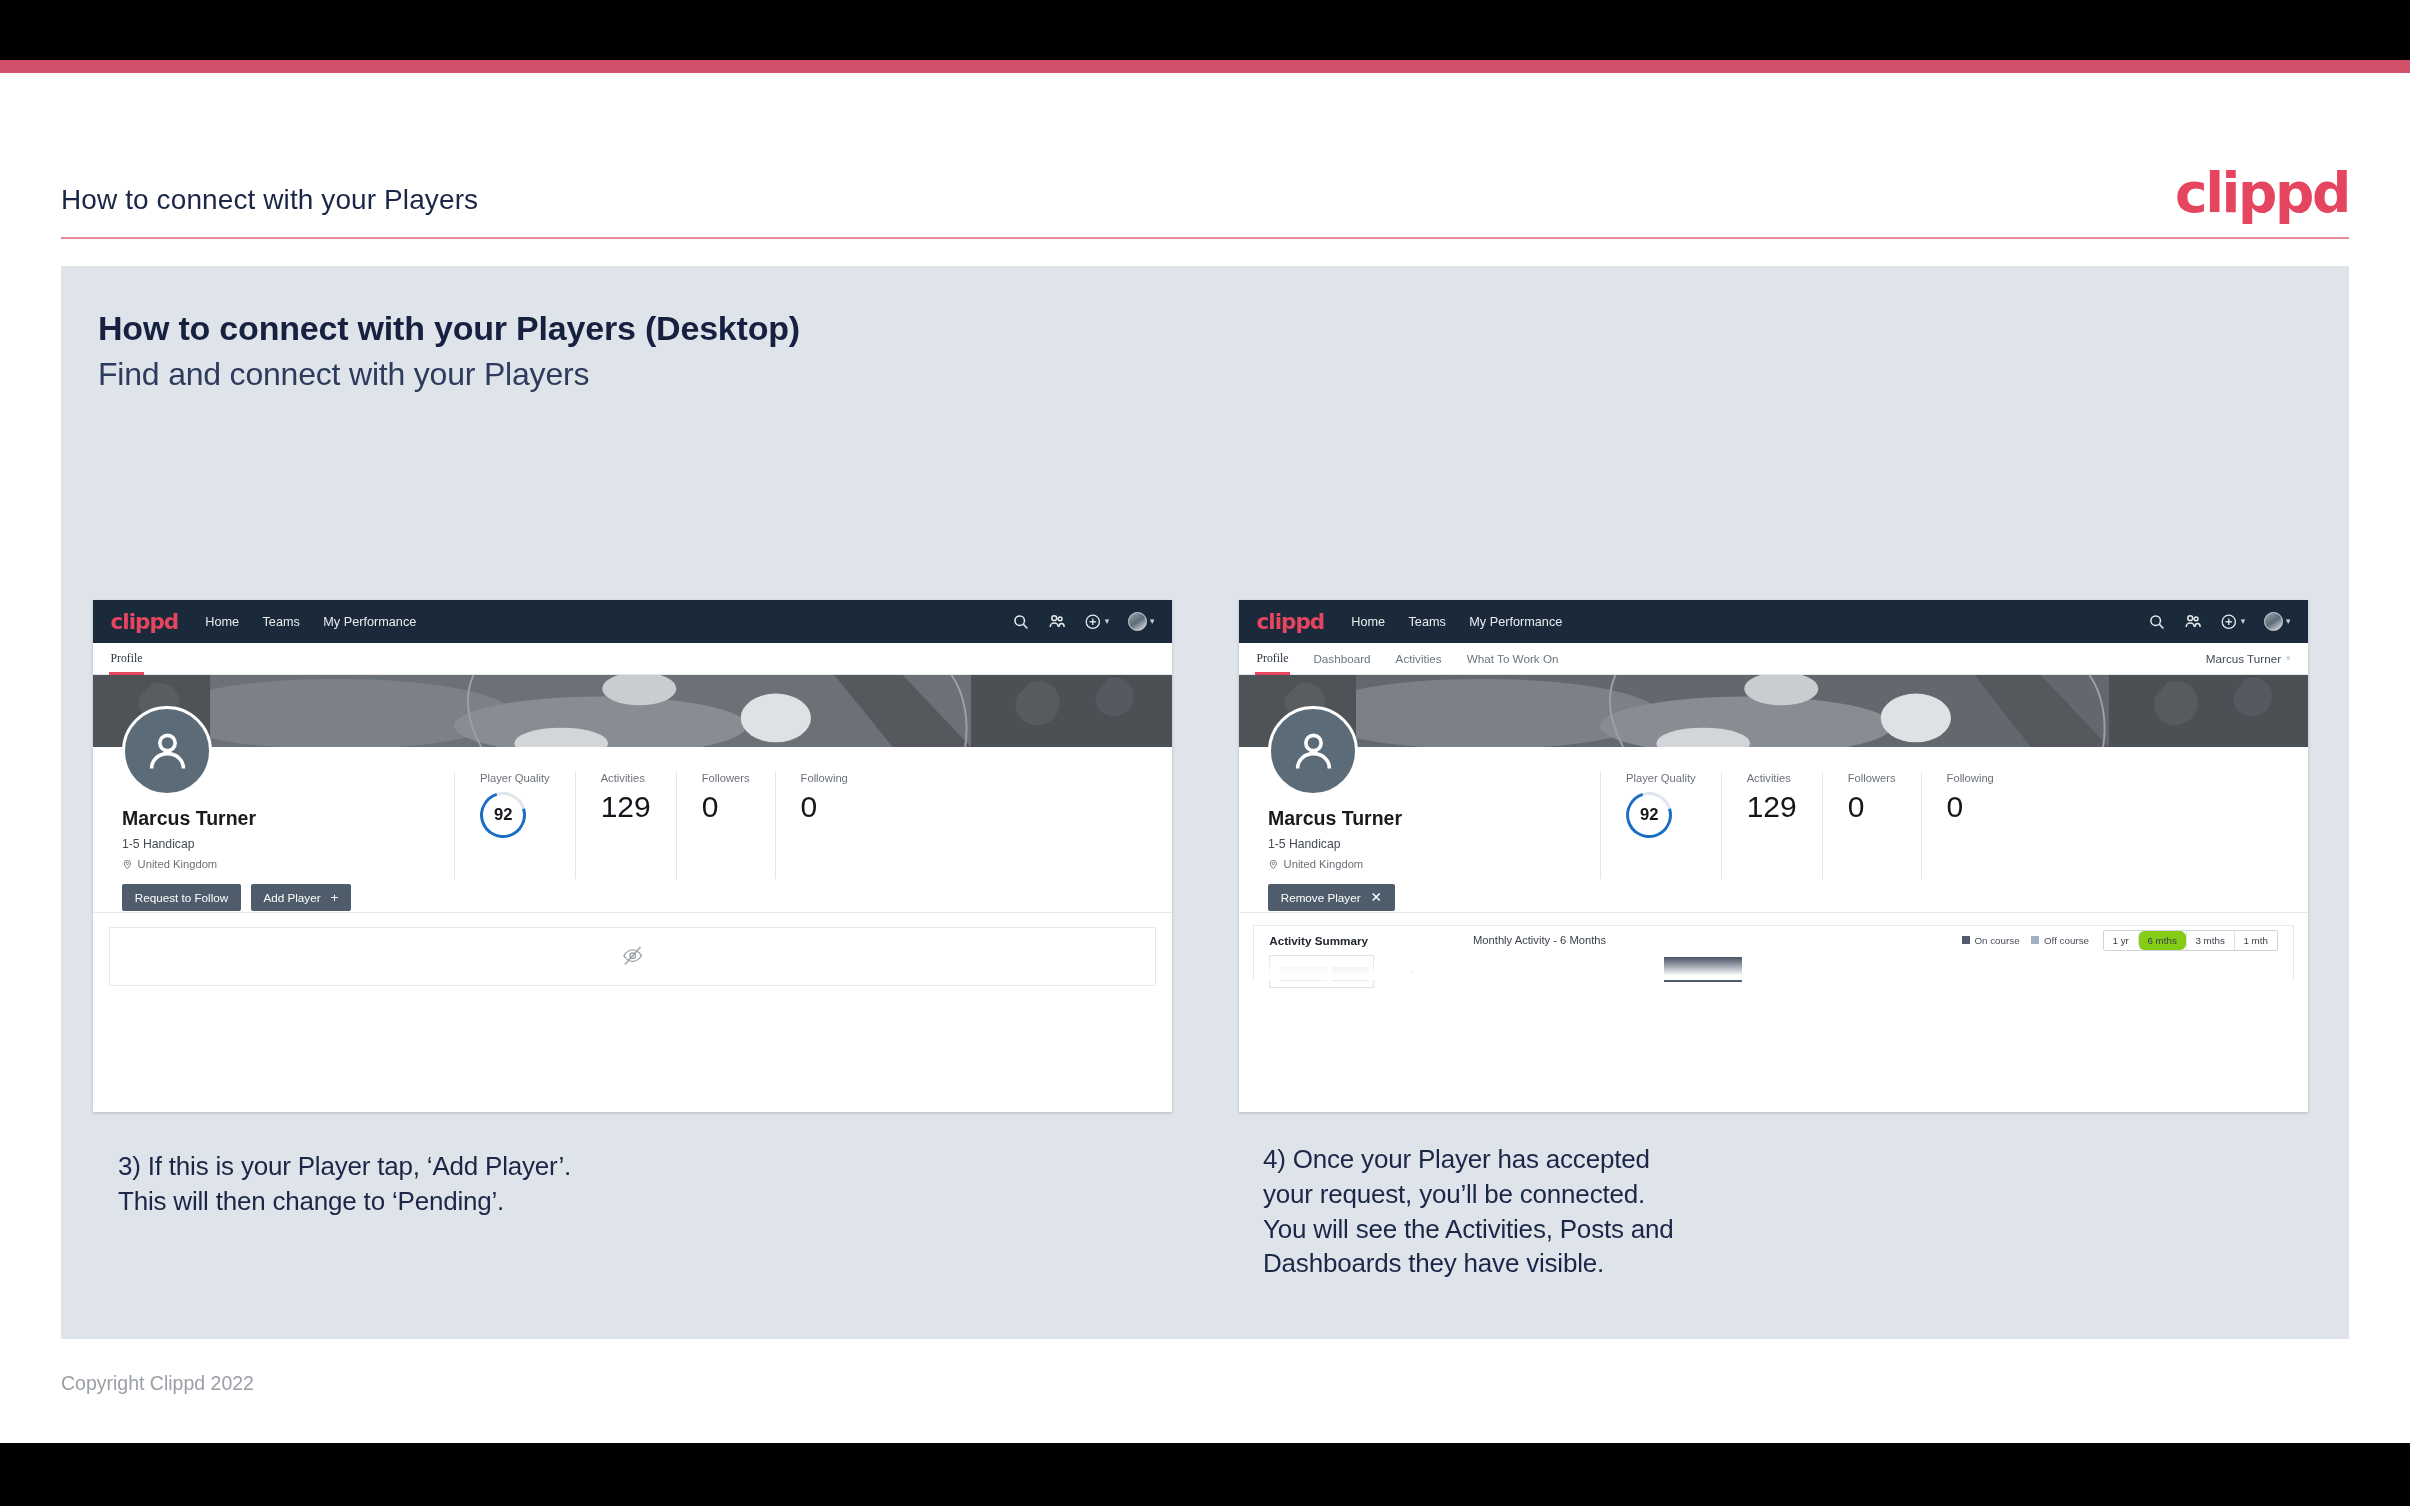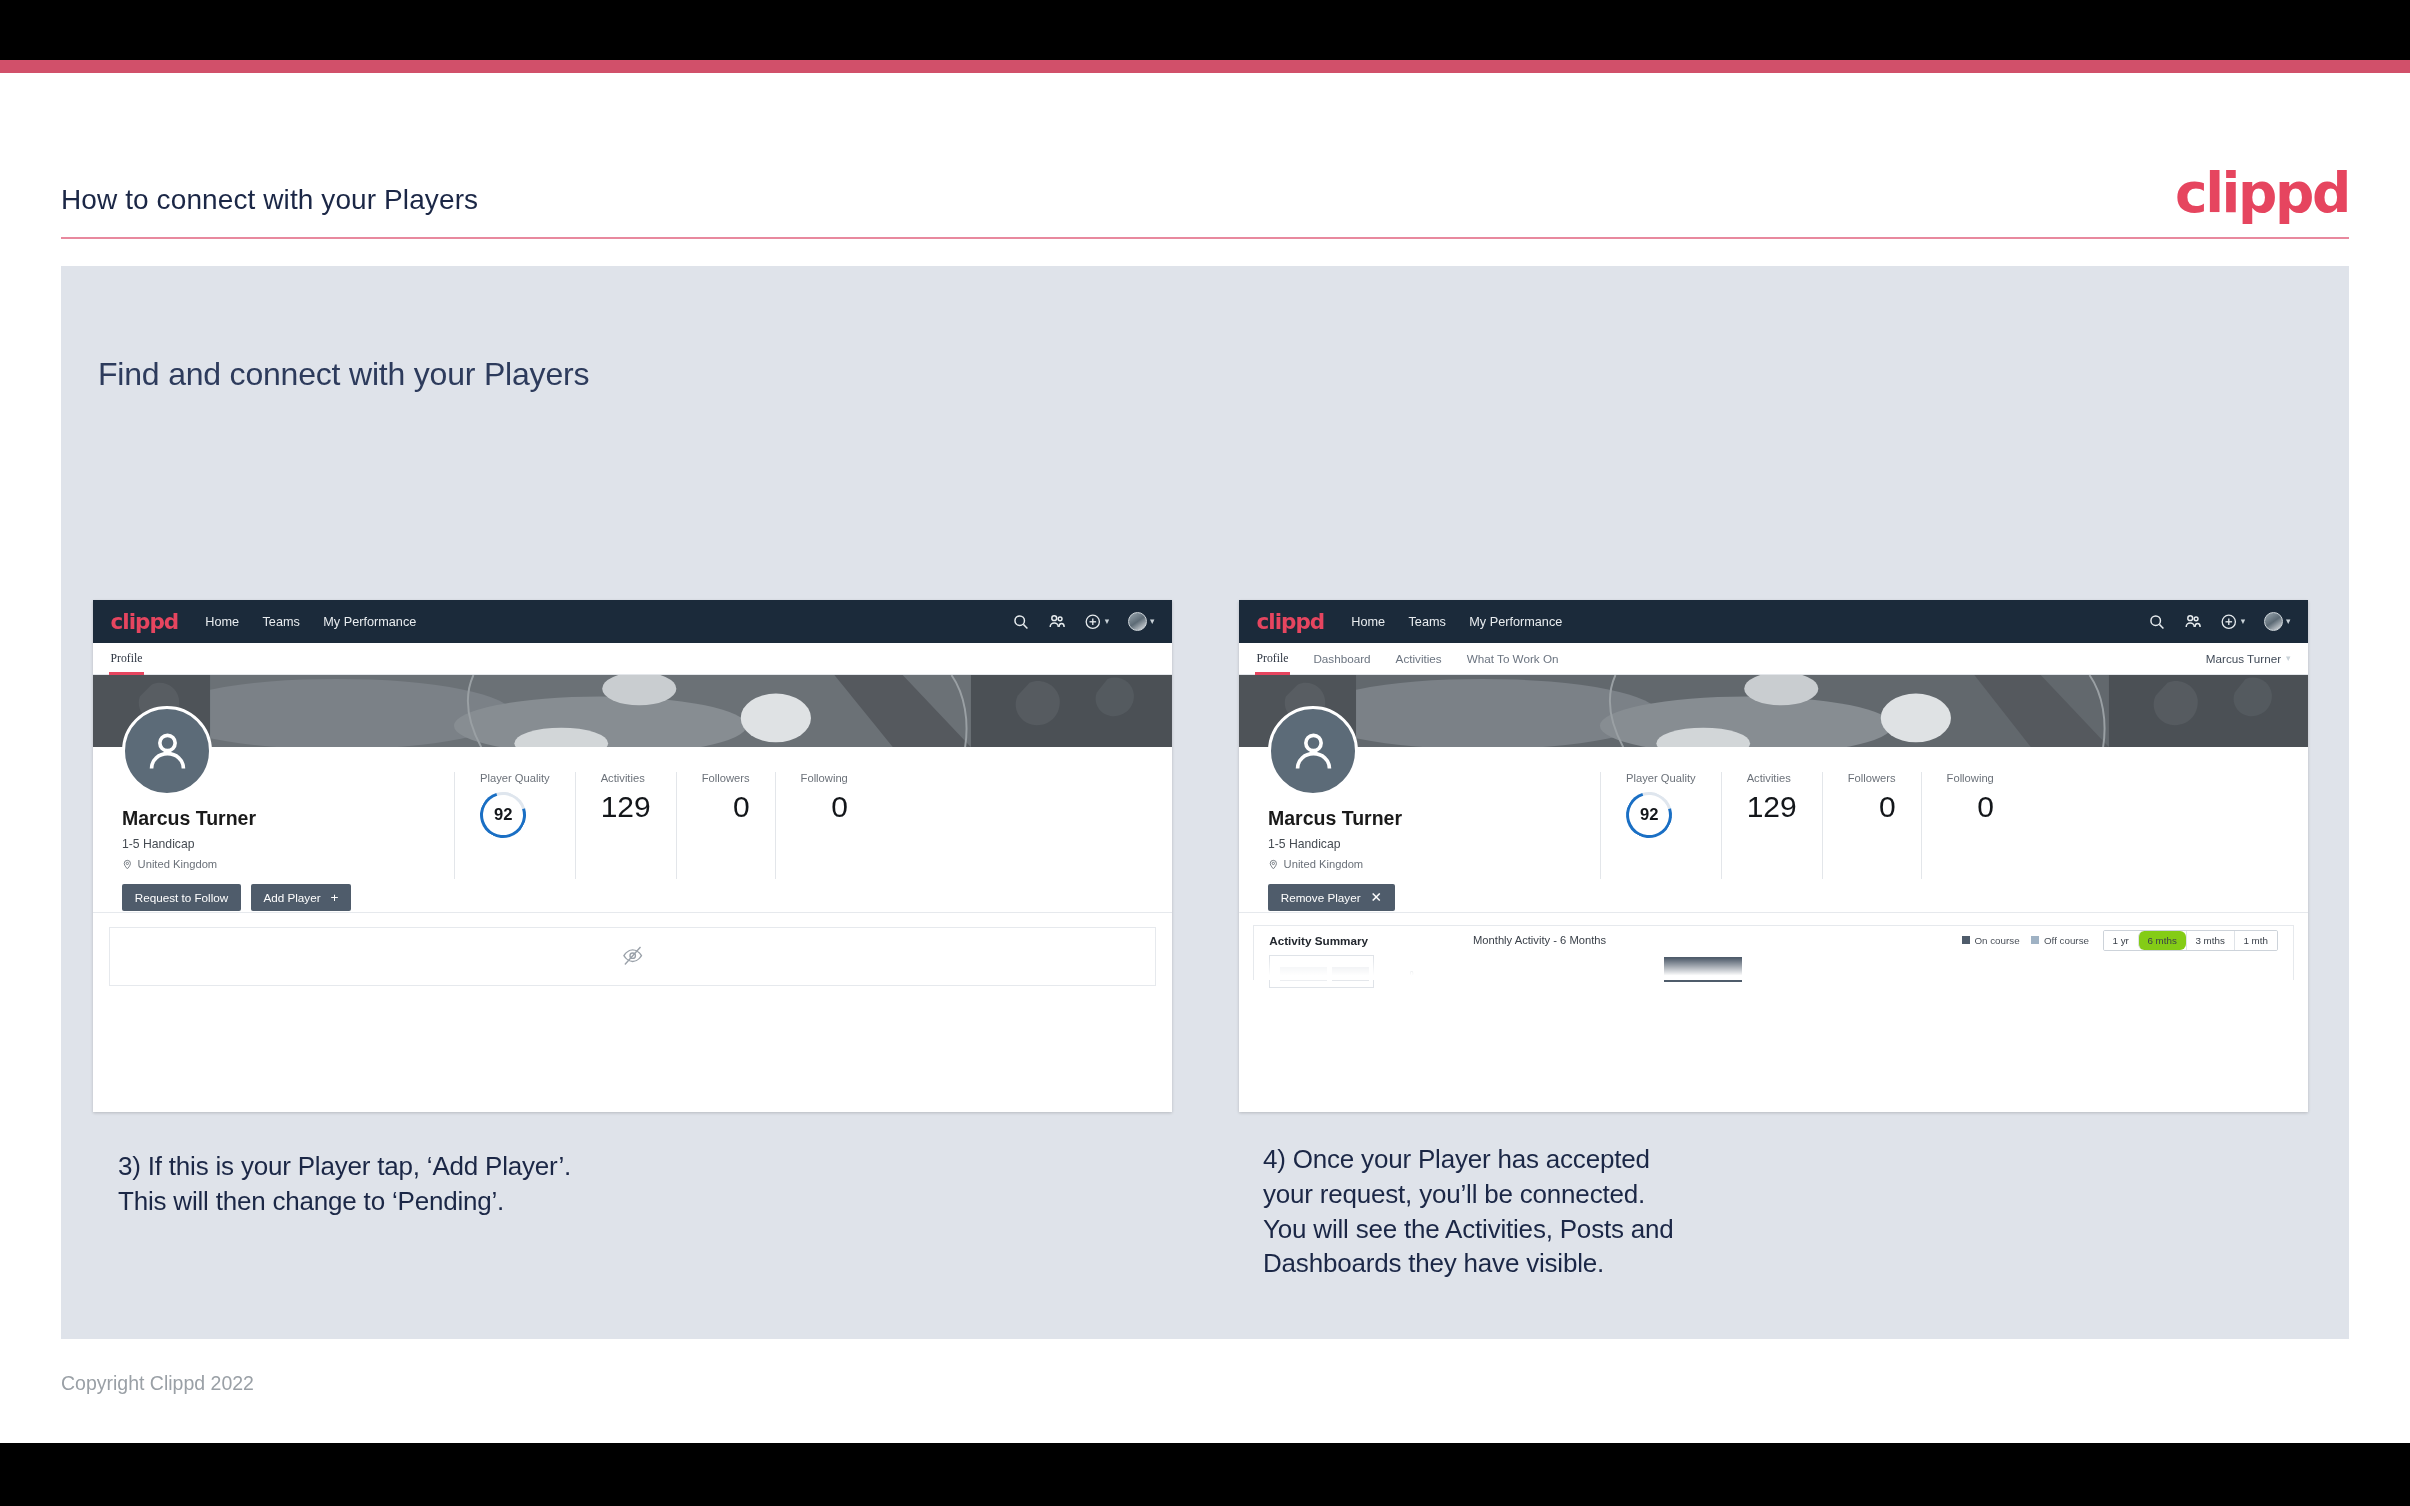--- a/index.html
+++ b/index.html
@@ -162,21 +162,21 @@
   .stats {
     position: absolute; left: 361px; top: 25px; right: 13.7px;
     display: flex; height: 107px;
   }
   .stat-cell {
     padding: 0 25px; border-left: 1px solid #e3e6ea;
     display: flex; flex-direction: column;
   }
   .stat-cell:first-child { border-left: 1px solid #e3e6ea; }
   .stat-label { font-size: 11.2px; color: #6b7179; margin-bottom: 7.8px; white-space: nowrap; }
-  .stat-value { font-size: 30px; color: #13161a; font-weight: 400; line-height: 1; text-align: right; }
+  .stat-value { font-size: 30px; color: #13161a; font-weight: 400; line-height: 1; }
   .ring {
     width: 46px; height: 46px; border-radius: 50%;
     border: 3.9px solid #1a6fc4;
     border-top-color: #dfe6ee;
     transform: rotate(28deg);
     display: flex; align-items: center; justify-content: center;
   }
   .ring span {
     transform: rotate(-28deg);
     font-size: 16.6px; font-weight: 700; color: #13161a;
@@ -258,20 +258,21 @@
 <div class="slide">
 
   <div class="slide-header">
     <div class="header-title">How to connect with your Players</div>
     <div class="brand-logo">clippd</div>
   </div>
   <div class="header-rule"></div>
 
   <div class="panel">
 
+    <div class="panel-title">How to connect with your Players (Desktop)</div>
     <div class="panel-subtitle">Find and connect with your Players</div>
 
     <div class="shot left">
 
       <div class="app-nav">
         <div class="app-logo">clippd</div>
         <div class="app-nav-links">
           <span>Home</span>
           <span>Teams</span>
           <span>My Performance</span>

